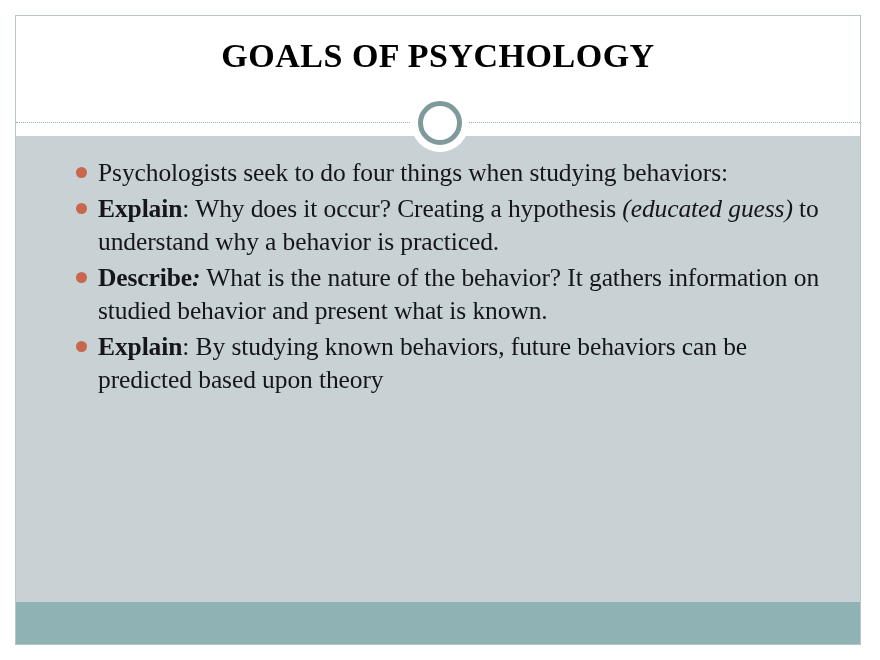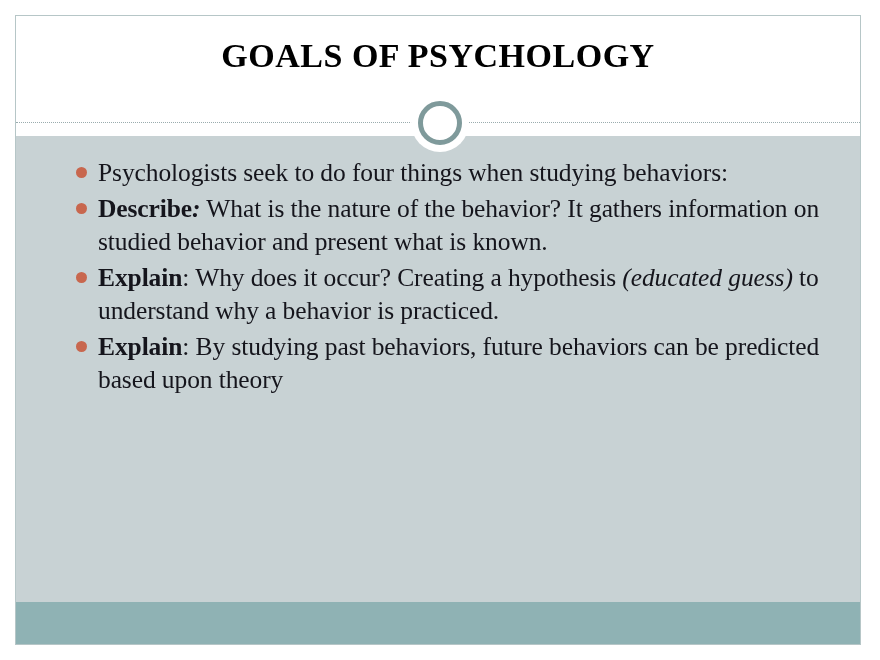--- a/index.html
+++ b/index.html
@@ -171,31 +171,31 @@
     <div class="body-area">
       <div class="bullet-list">
 
         <div class="bullet-item">
           <span class="bullet-dot"></span>
           <span>Psychologists seek to do four things when studying behaviors:</span>
         </div>
 
         <div class="bullet-item">
           <span class="bullet-dot"></span>
+          <span class="lead">Explain</span><span>:</span><span> Why does it occur? Creating a hypothesis </span><span class="paren-italic">(educated guess)</span><span> to understand why a behavior is practiced.</span>
+        </div>
+
+        <div class="bullet-item">
+          <span class="bullet-dot"></span>
           <span class="lead">Describe</span><span class="lead-italic">:</span><span> What is the nature of the behavior? It gathers information on studied behavior and present what is known.</span>
         </div>
 
         <div class="bullet-item">
           <span class="bullet-dot"></span>
-          <span class="lead">Explain</span><span>:</span><span> Why does it occur? Creating a hypothesis </span><span class="paren-italic">(educated guess)</span><span> to understand why a behavior is practiced.</span>
-        </div>
-
-        <div class="bullet-item">
-          <span class="bullet-dot"></span>
-          <span class="lead">Explain</span><span>:</span><span>  By studying past behaviors, future behaviors can be predicted based upon theory</span>
+          <span class="lead">Explain</span><span>:</span><span>  By studying known behaviors, future behaviors can be predicted based upon theory</span>
         </div>
 
 
       </div>
 
       <div class="footer-bar"></div>
     </div>
 
   </div>
 </div>

